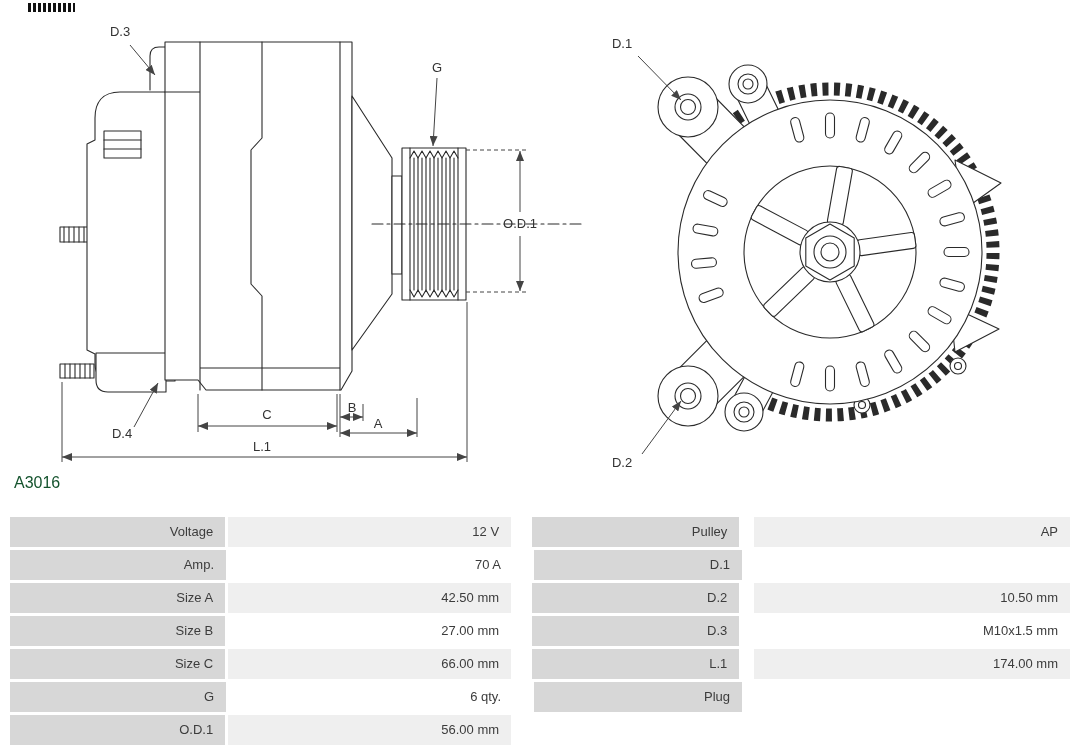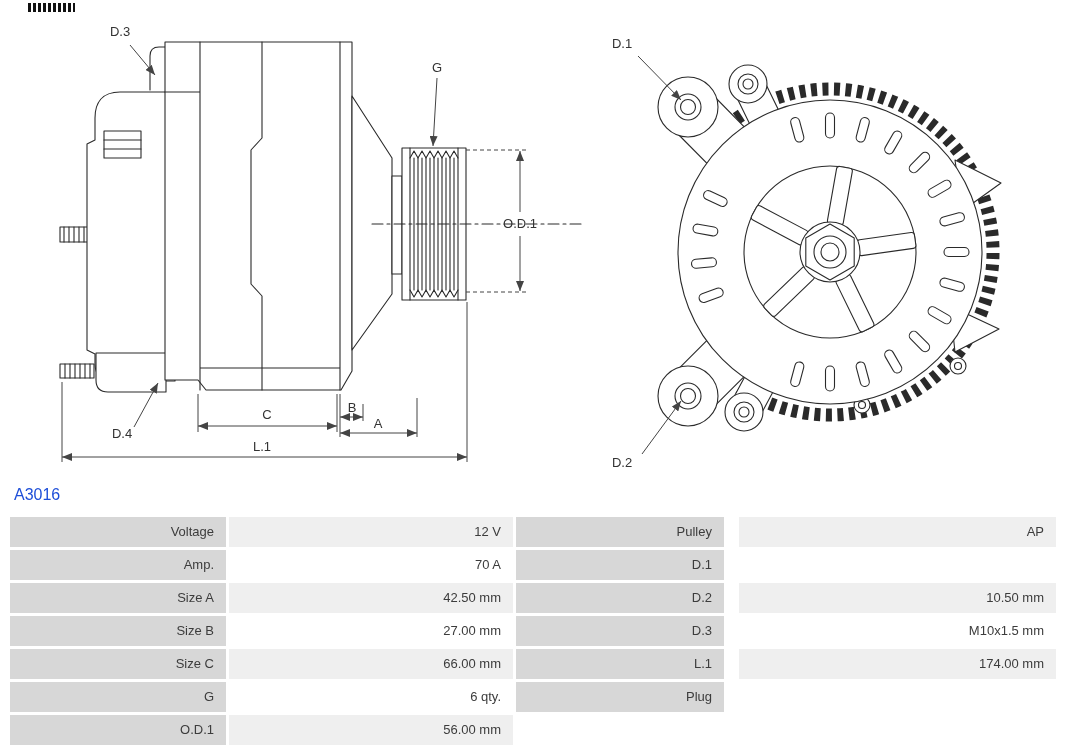--- a/index.html
+++ b/index.html
@@ -9,31 +9,31 @@
   }
   .barcode{
     position:absolute;left:28px;top:3px;width:47px;height:9px;
     background:repeating-linear-gradient(90deg,#111 0 3px,#fff 3px 5px);
   }
   .diagram-svg{position:absolute;top:0;}
   #side-view{left:0;width:600px;height:480px;}
   #front-view{left:580px;width:500px;height:480px;}
   svg text{font-size:13px;fill:#333;}
   .part-number{
-    position:absolute;left:14px;top:486px;font-size:16px;color:#1d4ed8;
+    position:absolute;left:14px;top:474px;font-size:16px;color:#14532d;
   }
   .spec-section{position:absolute;left:10px;top:517px;width:1060px;}
   .spec-row{display:flex;margin-bottom:3px;}
   .cell{
     height:30px;line-height:30px;box-sizing:border-box;
     padding-right:12px;text-align:right;font-size:13px;color:#3c3c3c;
     overflow:hidden;white-space:nowrap;
   }
   .c1{width:216px;margin-right:3px;}
-  .c2{width:284px;margin-right:3px;}
+  .c2{width:284px;margin-right:21px;}
   .c3{width:208px;margin-right:15px;}
   .c4{width:317px;}
   .lab{background:#d7d7d7;}
   .spec-row:nth-child(odd) .val{background:#efefef;}
   .spec-row:nth-child(even) .val{background:#ffffff;}
   .cell-empty{background:#ffffff !important;}
 </style>
 </head>
 <body>
 

